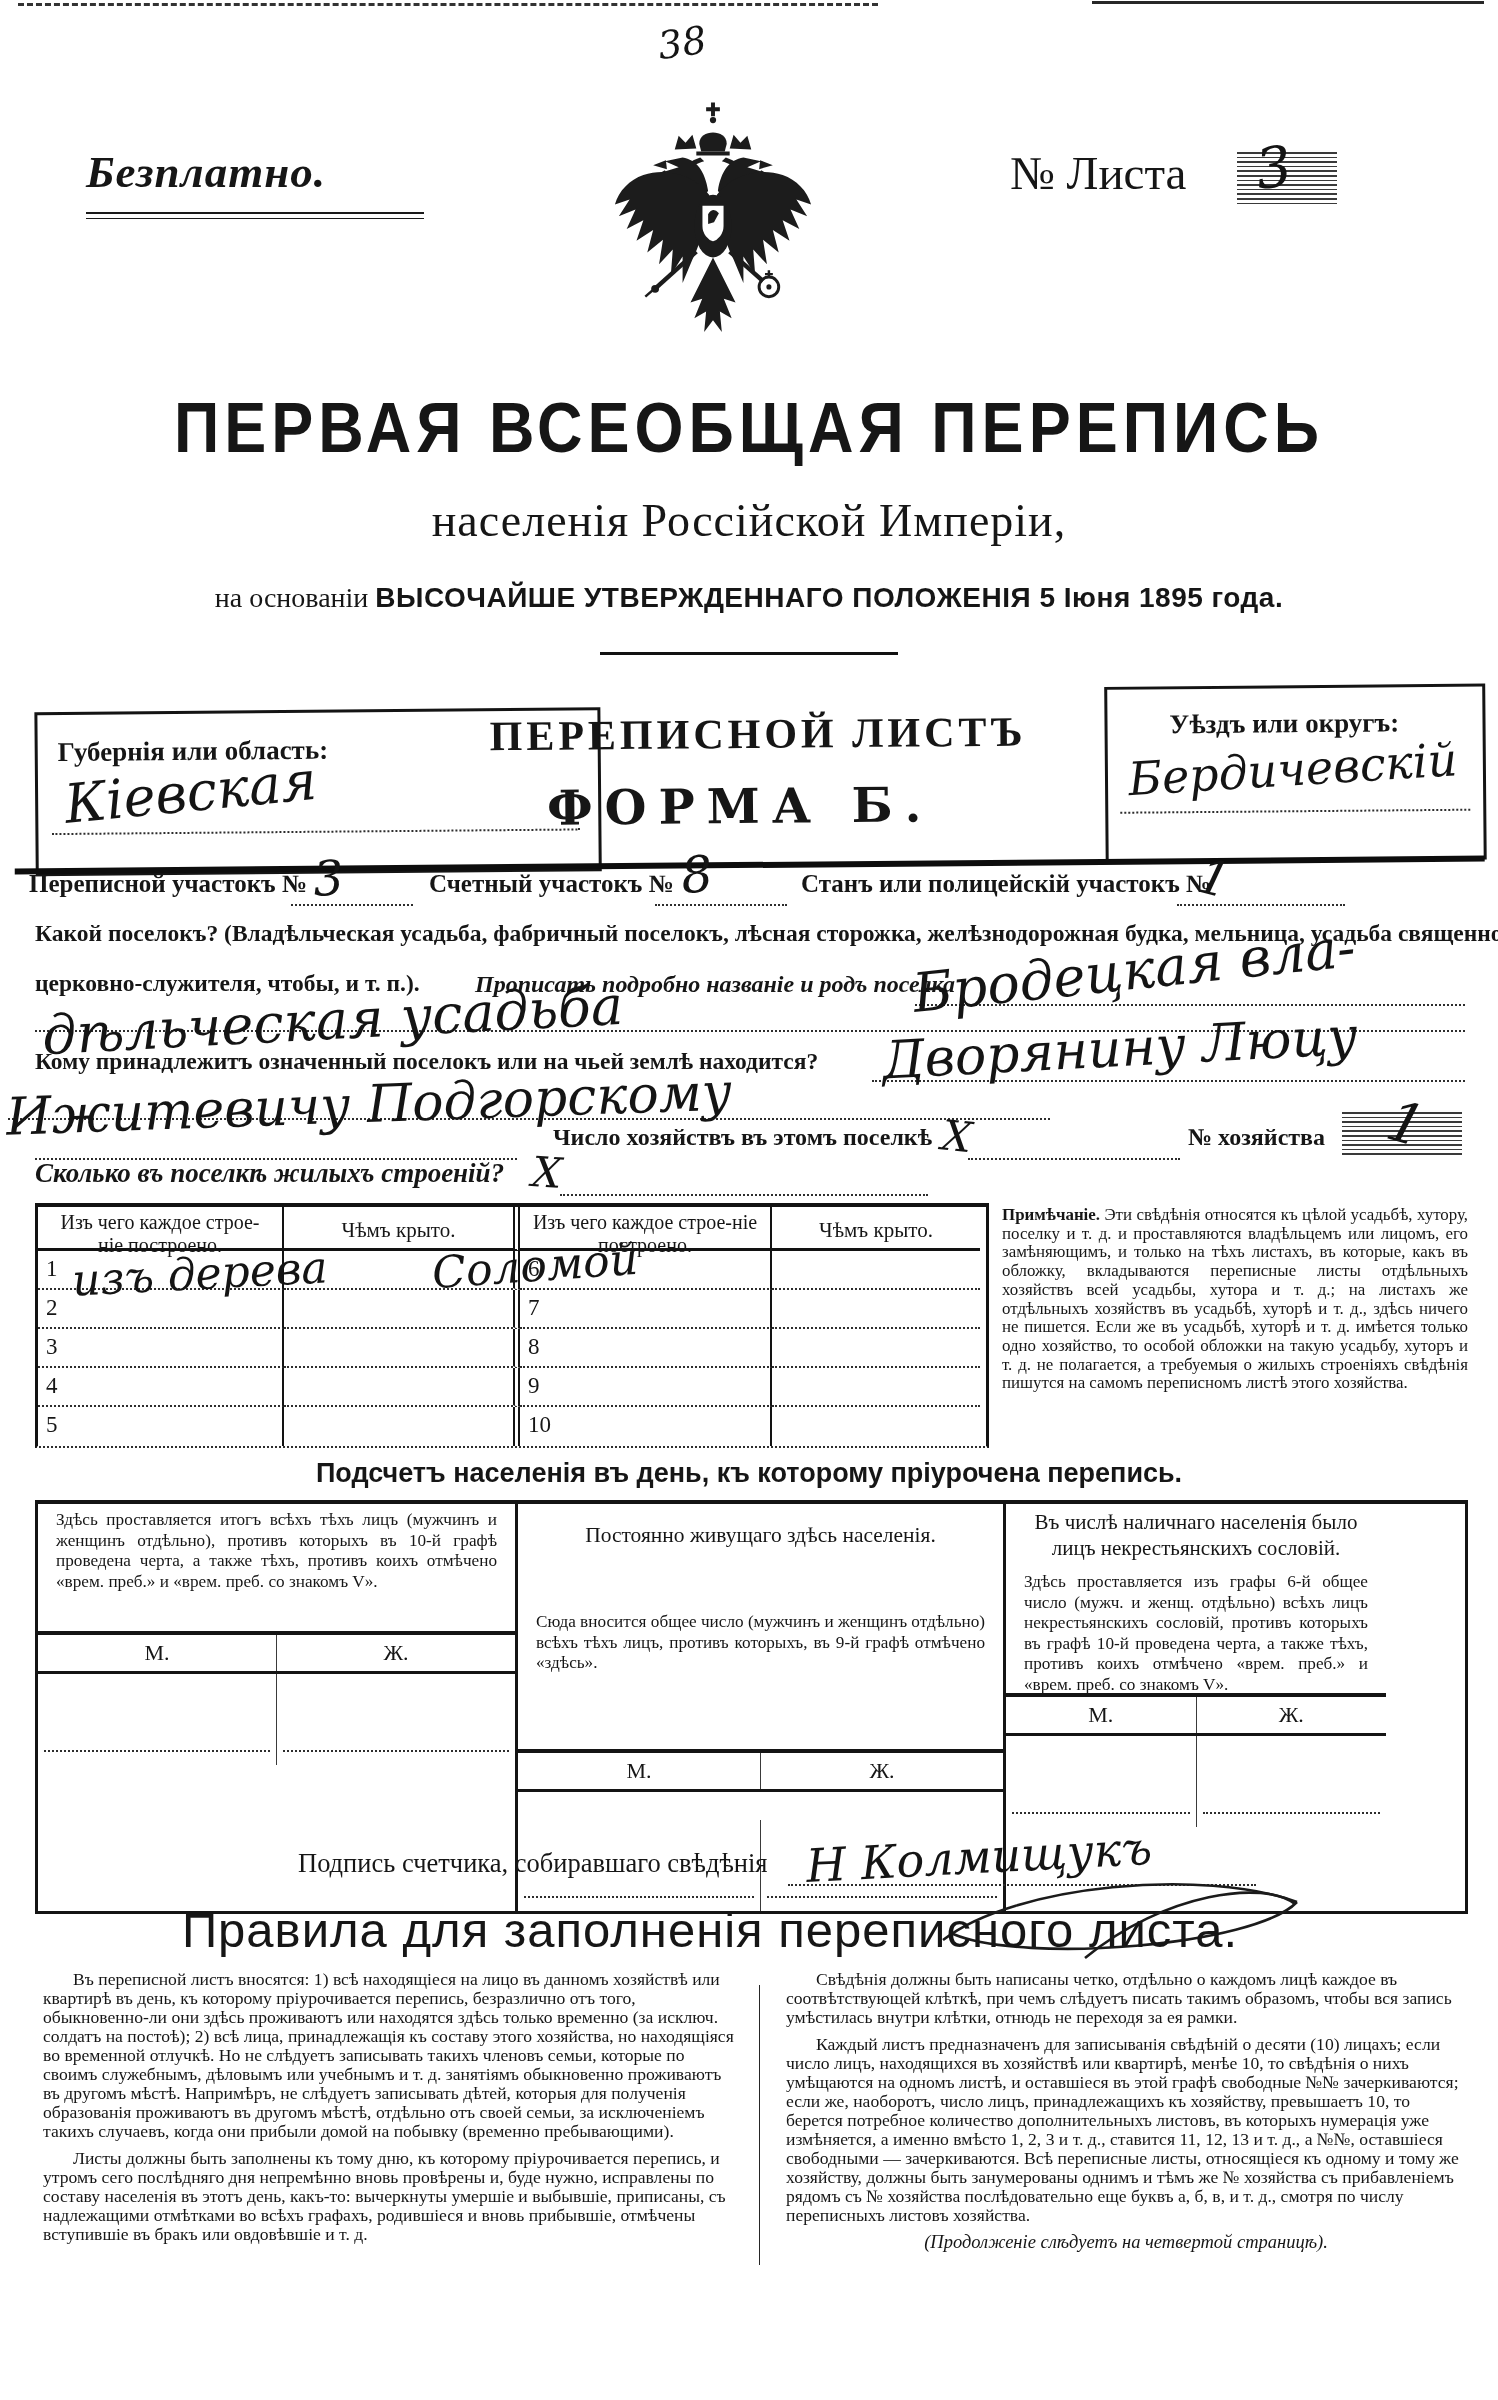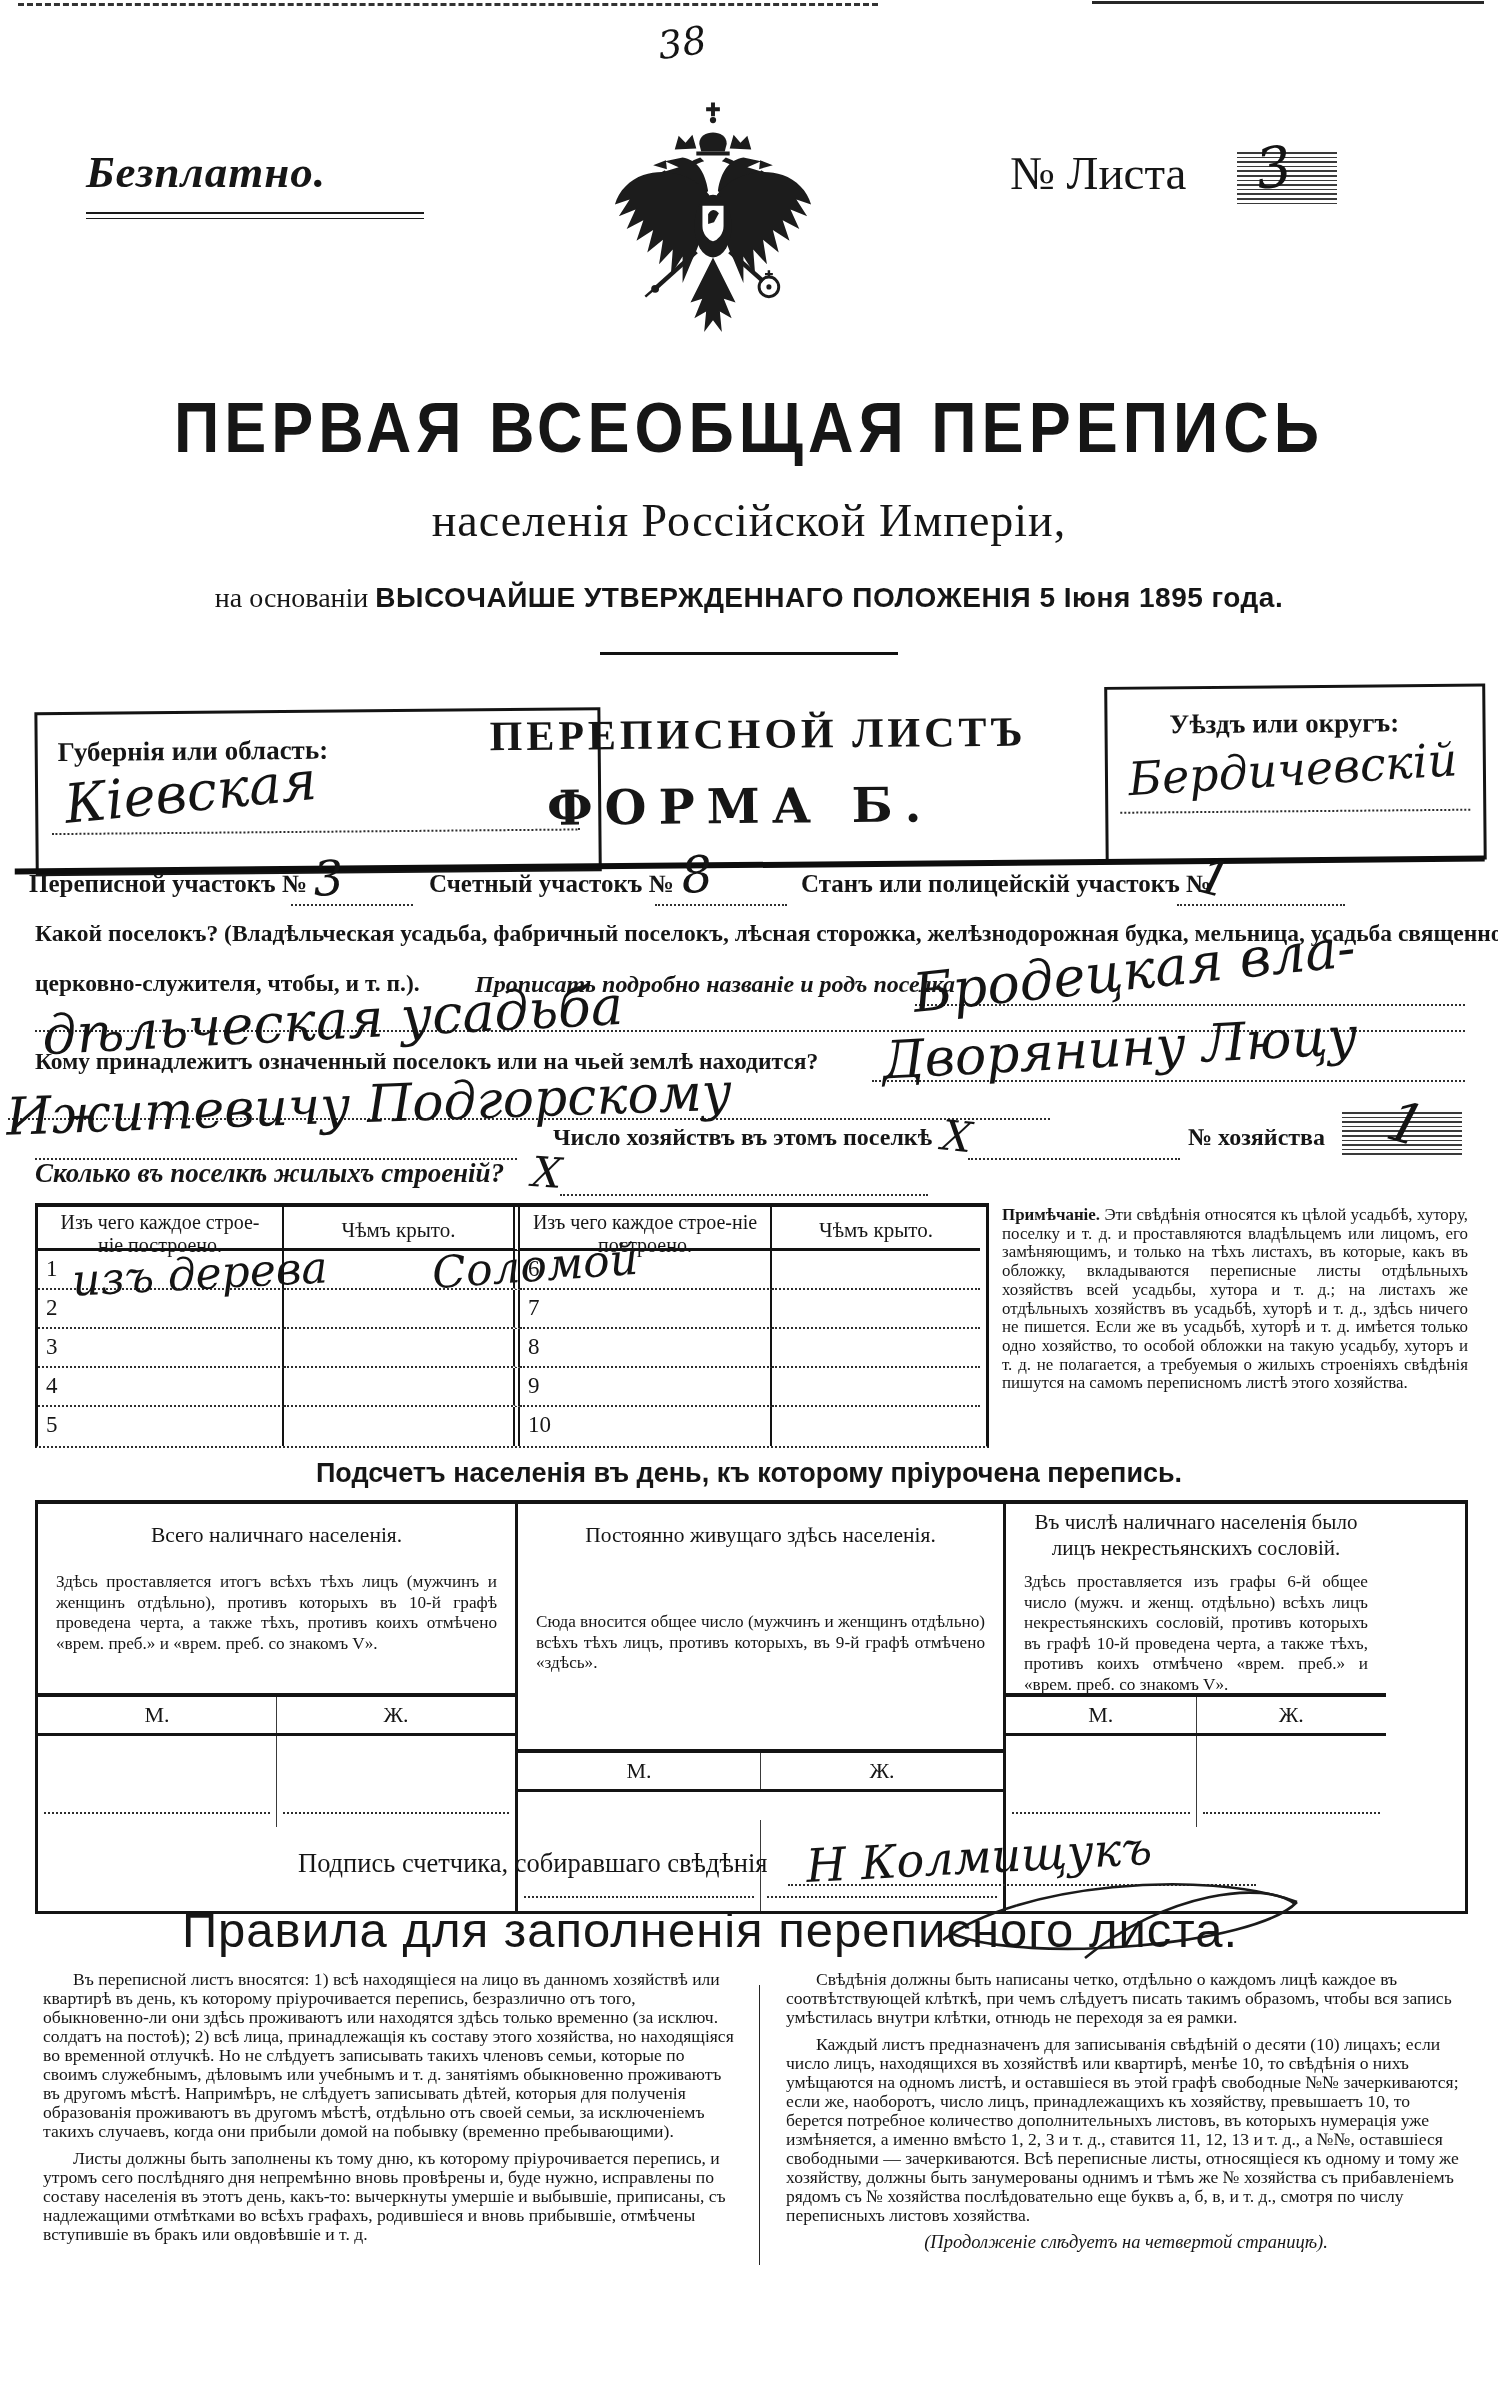--- a/index.html
+++ b/index.html
@@ -216,21 +216,20 @@
   <span class="hw" style="left:432px;top:1244px;font-size:44px;transform:rotate(-4deg);">Соломой</span>
 
   <div class="abs serif just" style="left:1002px;top:1206px;width:466px;font-size:16.9px;line-height:18.7px;">
     <b>Примѣчаніе.</b><span> Эти свѣдѣнія относятся къ цѣлой усадьбѣ, хутору, поселку и т. д. и проставляются владѣльцемъ или лицомъ, его замѣняющимъ, и только на тѣхъ листахъ, въ которые, какъ въ обложку, вкладываются переписные листы отдѣльныхъ хозяйствъ всей усадьбы, хутора и т. д.; на листахъ же отдѣльныхъ хозяйствъ въ усадьбѣ, хуторѣ и т. д., здѣсь ничего не пишется. Если же въ усадьбѣ, хуторѣ и т. д. имѣется только одно хозяйство, то особой обложки на такую усадьбу, хуторъ и т. д. не полагается, а требуемыя о жилыхъ строеніяхъ свѣдѣнія пишутся на самомъ переписномъ листѣ этого хозяйства.</span>
   </div>
 
   <div class="abs sans b ctr nowrap" style="left:0;top:1458px;width:1498px;font-size:27px;">Подсчетъ населенія въ день, къ которому пріурочена перепись.</div>
 
   <div class="ttab serif">
     <div class="tcol" style="width:477px;">
-      <div class="thead">Всего наличнаго населенія.</div>
       <div class="tdesc just">Здѣсь проставляется итогъ всѣхъ тѣхъ лицъ (мужчинъ и женщинъ отдѣльно), противъ которыхъ въ 10-й графѣ проведена черта, а также тѣхъ, противъ коихъ отмѣчено «врем. преб.» и «врем. преб. со знакомъ V».</div>
       <div class="tmj">
         <div>М.</div>
         <div>Ж.</div>
       </div>
       <div class="tval">
         <div>
             <div class="base"></div>
           </div>
         <div>

